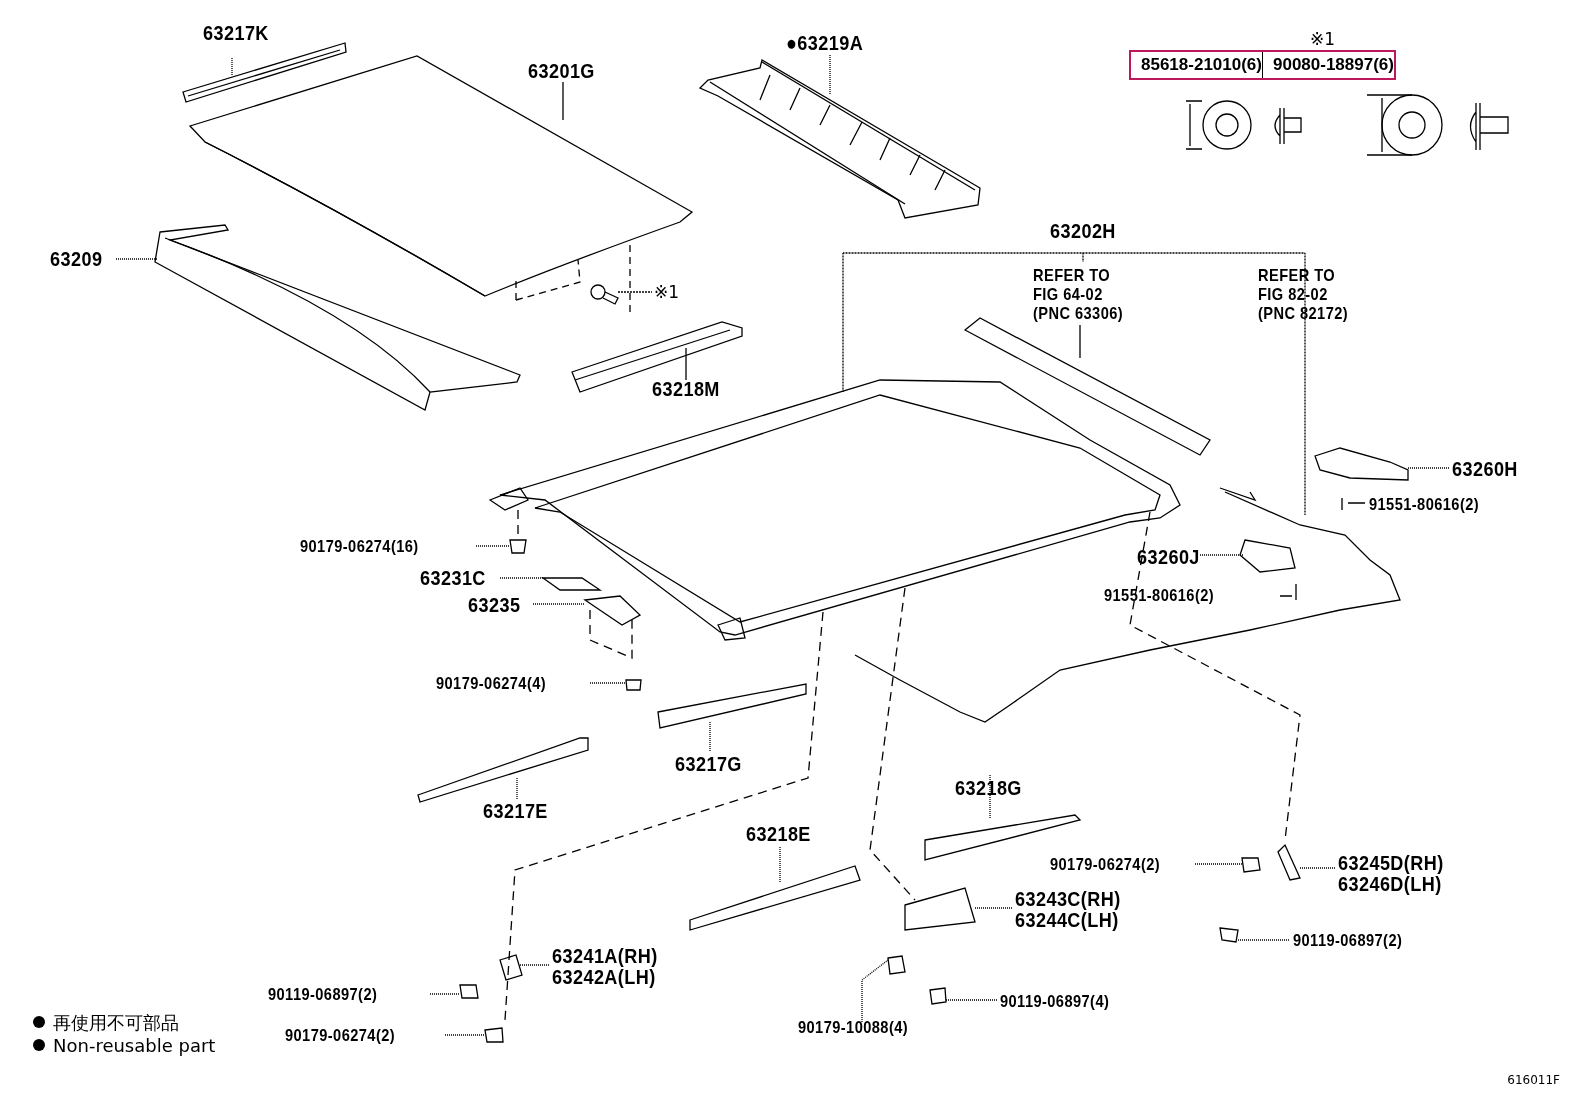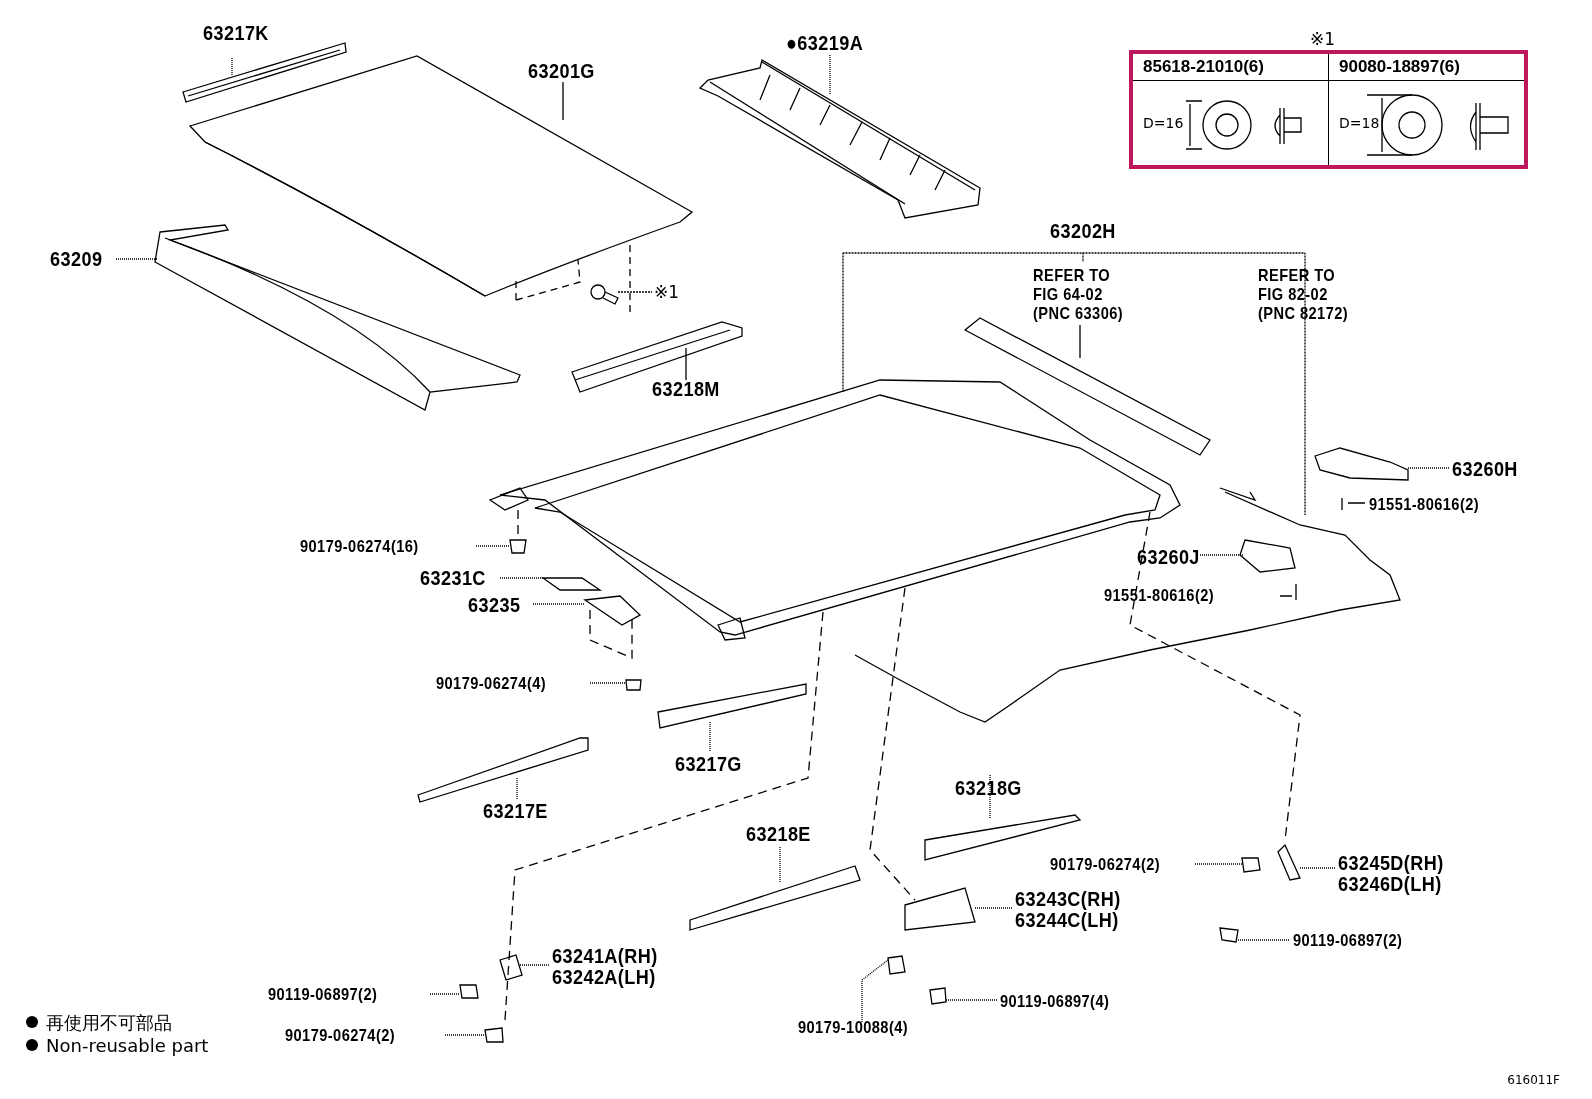--- a/index.html
+++ b/index.html
@@ -2,26 +2,26 @@
 <html><head>
 <meta charset="utf-8">
 <style>
   html, body { margin:0; padding:0; background:#ffffff; }
   body { width:1592px; height:1099px; position:relative; overflow:hidden; font-family:"DejaVu Sans Mono", monospace; color:#000; }
   #art { position:absolute; left:0; top:0; }
   .lbl { position:absolute; font-family:"Liberation Sans Narrow","Liberation Sans", sans-serif; font-weight:bold; font-size:21px; letter-spacing:0.5px; white-space:nowrap; line-height:1; transform:scaleX(0.86); transform-origin:left top; }
   .lbl.sm { font-size:17px; }
   .lbl.ref { font-size:17px; line-height:19px; }
   .lbl.two { line-height:21px; }
-  table.ref-table { position:absolute; left:1129px; top:50px; border-collapse:collapse; border:4px solid #be185d; }
+  table.ref-table { position:absolute; left:1129px; top:50px; border-collapse:collapse; border:2px solid #be185d; }
   table.ref-table td { border:1px solid #000; padding:0; }
   .th { font-family:"Liberation Sans", sans-serif; font-weight:bold; font-size:17px; height:26px; padding-left:10px !important; border-bottom:1.5px solid #000 !important; }
   .cell { width:195px; height:84px; position:relative; }
   .dtext { position:absolute; font-family:"DejaVu Sans", sans-serif; font-size:14px; top:34px; left:10px; }
-  .legend { position:absolute; left:26px; top:1011px; font-family:"DejaVu Sans", sans-serif; font-size:18px; line-height:23px; }
+  .legend { position:absolute; left:33px; top:1011px; font-family:"DejaVu Sans", sans-serif; font-size:18px; line-height:23px; }
   .legend .dot { display:inline-block; width:12px; height:12px; background:#000; border-radius:50%; margin-right:8px; vertical-align:1px; }
   .ref-mark { position:absolute; font-family:"DejaVu Sans", sans-serif; font-size:17px; }
   .fig-id { position:absolute; right:32px; bottom:12px; font-family:"DejaVu Sans", sans-serif; font-size:12px; }
 </style>
 </head>
 <body>
 
 <svg id="art" width="1592" height="1099" viewBox="0 0 1592 1099" fill="none" stroke="#000" stroke-width="1.3">
 
   <g>
@@ -224,28 +224,20 @@
 <div class="lbl sm" style="left:798px;top:1019px;">90179-10088(4)</div>
 <div class="lbl sm" style="left:1000px;top:993px;">90119-06897(4)</div>
 
 <div class="ref-mark" style="left:1310px;top:29px;">※1</div>
 <table class="ref-table">
   <tbody>
       <tr>
     <td class="th">85618-21010(6)</td>
     <td class="th">90080-18897(6)</td>
   </tr>
-  <tr>
-    <td class="cell">
-          <span class="dtext">D=16</span>
-        </td>
-    <td class="cell">
-          <span class="dtext">D=18</span>
-        </td>
-  </tr>
 </tbody>
   </table>
 
 <div class="legend">
   <div><span class="dot"></span><span>再使用不可部品</span></div>
   <div><span class="dot"></span><span>Non-reusable part</span></div>
 </div>
 
 <div class="fig-id">616011F</div>
 

